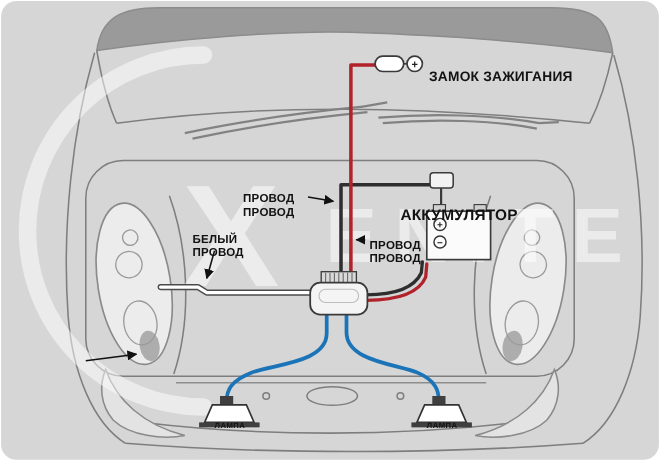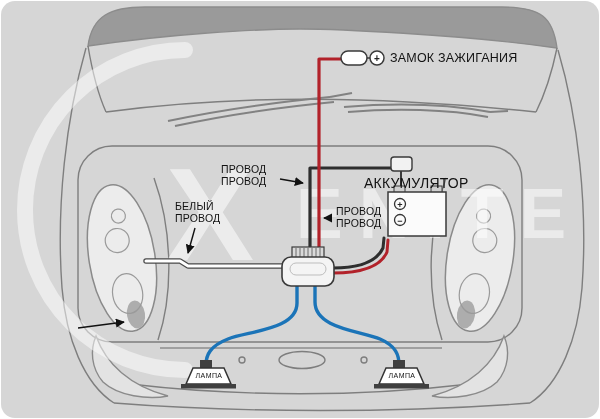--- a/index.html
+++ b/index.html
@@ -2,22 +2,22 @@
 <html><head>
 <meta charset="utf-8">
 <style>
   html,body{margin:0;padding:0;background:#ffffff;}
   .stage{
     position:relative;width:600px;height:419px;overflow:hidden;
     font-family:"Liberation Sans",sans-serif;background:#ffffff;
   }
   .canvas{position:absolute;left:0;top:0;width:600px;height:419px;}
   .lbl{
-    position:absolute;font-weight:normal;color:#121212;
-    font-size:10.5px;line-height:1.12;letter-spacing:.2px;white-space:nowrap;
+    position:absolute;font-weight:bold;color:#121212;
+    font-size:10.5px;line-height:1.12;letter-spacing:.2px;white-space:nowrap;margin-top:12px;
   }
   .lbl .ln{display:block;}
   .center{text-align:center;}
 </style>
 </head>
 <body>
 
 <div class="stage">
 
   <svg class="canvas" viewBox="0 0 600 419">

